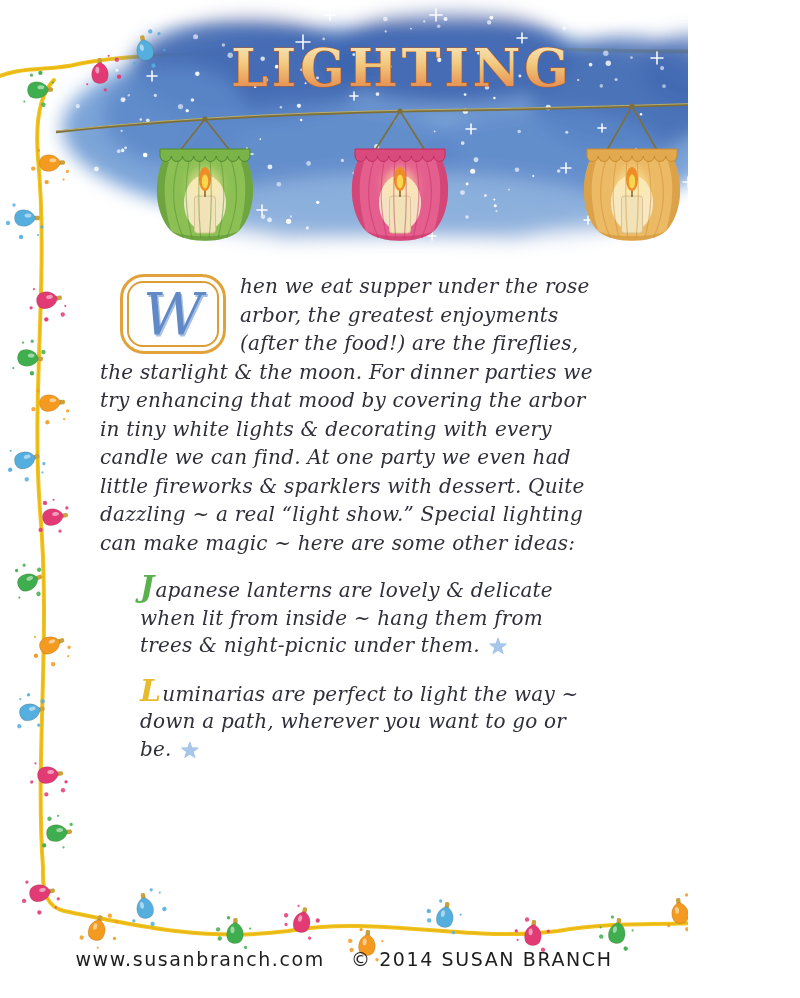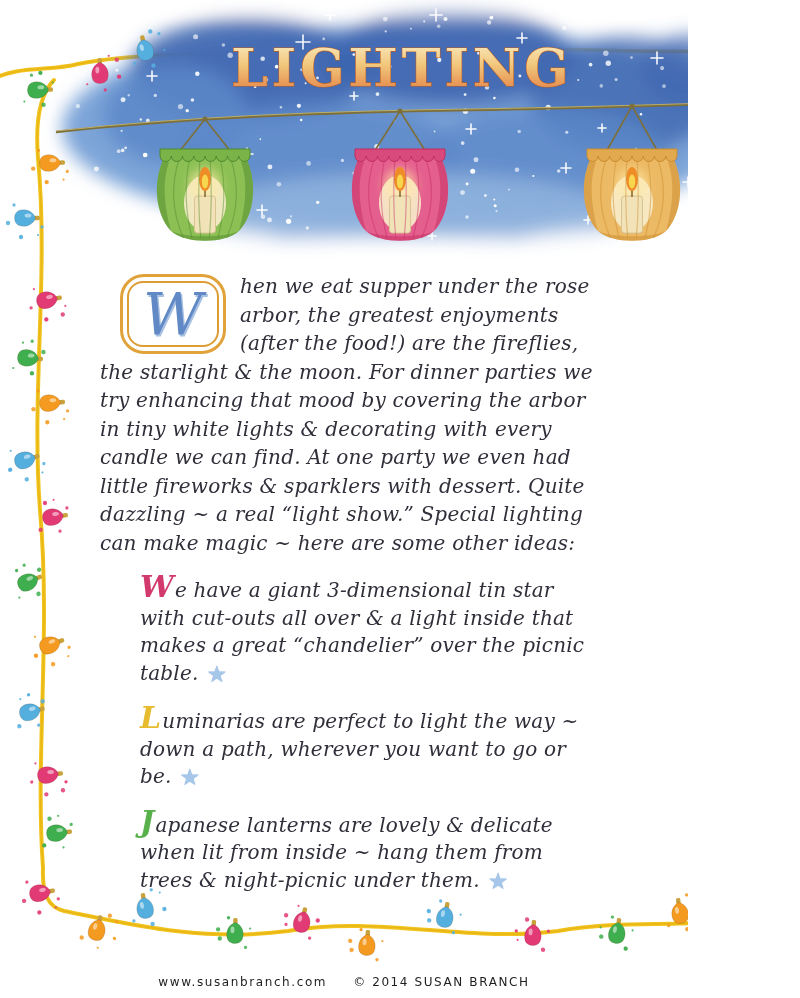--- a/index.html
+++ b/index.html
@@ -11,21 +11,21 @@
   .intro{margin:272px 92px 0 100px;font-size:20px;line-height:28.5px;letter-spacing:.2px;}
   .dropcap{float:left;width:100px;height:74px;margin:2px 14px 3px 20px;border:3.5px solid #e2a23a;
     border-radius:24px;position:relative;display:flex;align-items:center;justify-content:center;background:#fff;}
   .dropcap::after{content:"";position:absolute;inset:4px;border:2.5px solid #dd9d35;border-radius:16px;}
   .dropcap-letter{font-size:58px;line-height:1;color:#6089c6;font-style:italic;font-family:"DejaVu Serif",serif;
     text-shadow:1.5px 1.5px 0 #a8c0e2;}
   .idea{margin:15px 100px 15px 140px;font-size:20px;line-height:27.5px;letter-spacing:.2px;}
   .idea .initial{font-size:30px;font-weight:bold;line-height:1;margin-right:1px;}
   .star{font-style:normal;color:#a6c6ea;font-size:23px;margin-left:8px;text-shadow:0 0 1px #6f9ace;vertical-align:-2px;}
   .footer{position:absolute;top:948px;width:100%;text-align:center;font-family:"DejaVu Sans",sans-serif;
-    font-style:normal;font-size:12px;letter-spacing:1.6px;color:#1e1e1e;z-index:2;margin-top:27px;}
+    font-style:normal;font-size:19px;letter-spacing:1.6px;color:#1e1e1e;z-index:2;}
   .footer span{margin:0 13px;}
 </style>
 </head>
 <body>
 
 <div class="page">
 
   <svg id="decor" width="800" height="998" viewBox="0 0 800 998">
       <defs>
         <filter id="blur9" x="-60%" y="-60%" width="220%" height="220%">
@@ -749,25 +749,24 @@
 
   <div class="content">
 
     <p class="intro">
       <span class="dropcap">
           <span class="dropcap-letter">W</span>
         </span><span>hen we eat supper under the rose arbor, the greatest enjoyments (after the food!) are the fireflies, the starlight &amp; the moon. For dinner parties we try enhancing that mood by covering the arbor in tiny white lights &amp; decorating with every candle we can find. At one party we even had little fireworks &amp; sparklers with dessert. Quite dazzling ~ a real “light show.” Special lighting can make magic ~ here are some other ideas:</span>
     </p>
 
 
-    <p class="idea"><span class="initial" style="color: rgb(210, 58, 110);">W</span><span>e have a giant 3-dimensional tin star with cut-outs all over &amp; a light inside that makes a great “chandelier” over the picnic table.</span><span class="star">★</span></p>
+
+    <p class="idea"><span class="initial" style="color: rgb(88, 177, 75);">J</span><span>apanese lanterns are lovely &amp; delicate when lit from inside ~ hang them from trees &amp; night-picnic under them.</span><span class="star">★</span></p>
 
     <p class="idea"><span class="initial" style="color: rgb(230, 187, 46);">L</span><span>uminarias are perfect to light the way ~ down a path, wherever you want to go or be.</span><span class="star">★</span></p>
-
-    <p class="idea"><span class="initial" style="color: rgb(88, 177, 75);">J</span><span>apanese lanterns are lovely &amp; delicate when lit from inside ~ hang them from trees &amp; night-picnic under them.</span><span class="star">★</span></p>
 
 
   </div>
 
   <div class="footer">
     <span>www.susanbranch.com</span><span>© 2014 SUSAN BRANCH</span>
   </div>
 
 </div>
 

